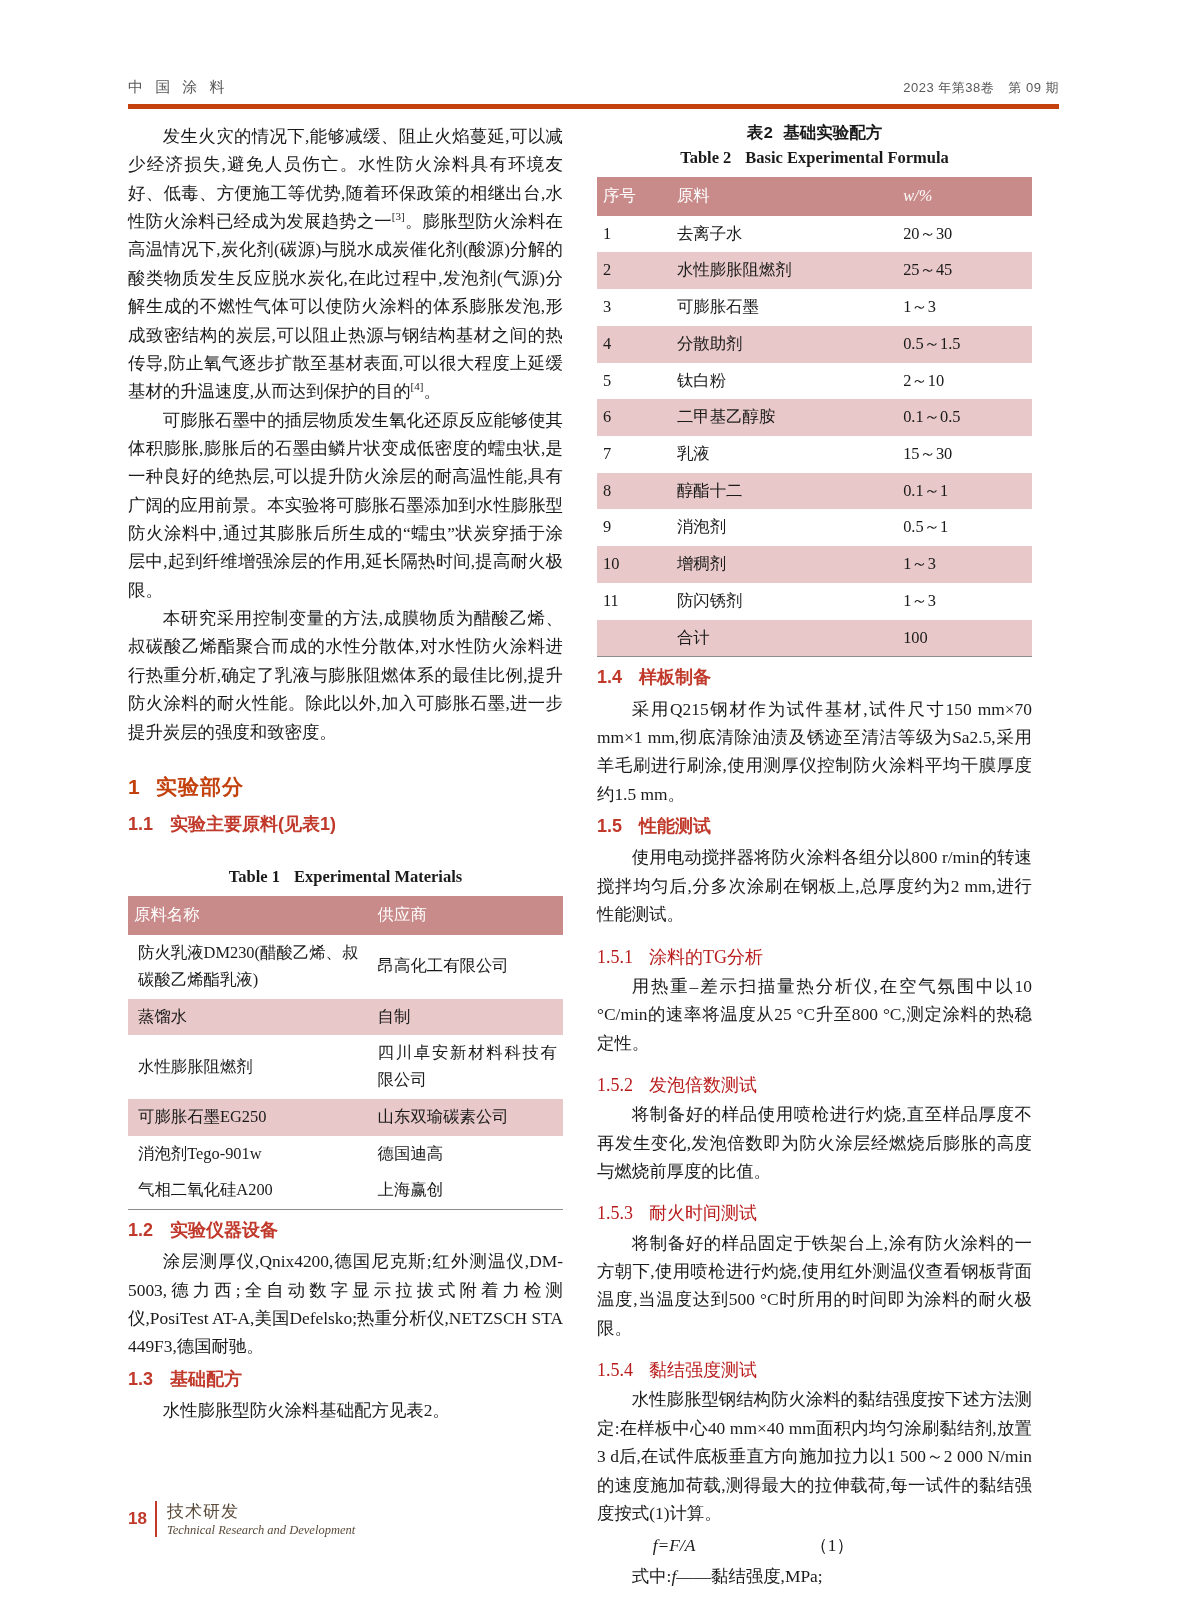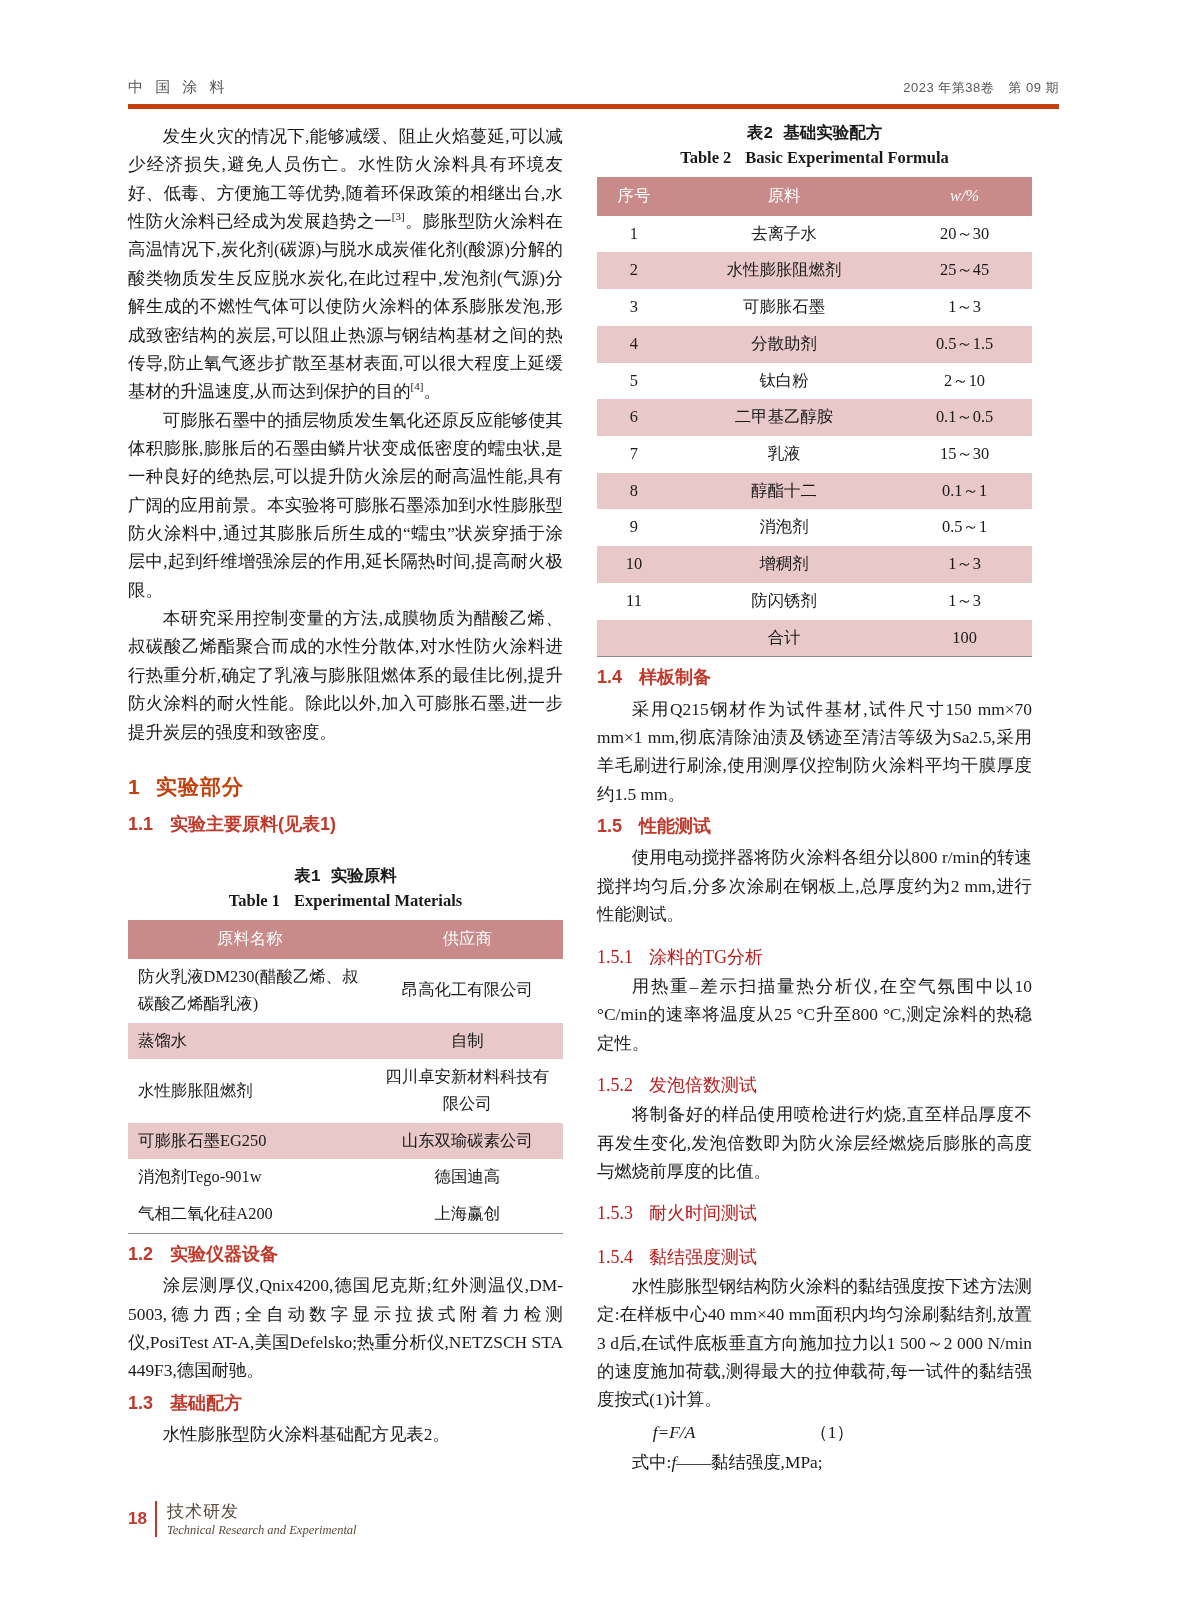--- a/index.html
+++ b/index.html
@@ -108,21 +108,20 @@
   .table-cap .en .lbl { margin-right: 14px; }
 
   table {
     border-collapse: collapse;
     width: 100%;
     margin-top: 7px;
     font-size: 16.4px;
   }
   table td, table th {
     padding: 5px 6px;
-    text-align: center;
     font-weight: normal;
   }
   .t-head td {
     background: #c98a8a;
     color: #ffffff;
     font-weight: normal;
     padding: 6px;
   }
   .t-alt td { background: #e8c8c8; }
   .t-plain td { background: #ffffff; }
@@ -212,21 +211,20 @@
     <h2 class="sec">
       <span class="num">1</span><span>实验部分</span>
     </h2>
 
     <h3 class="sub">
       <span class="num">1.1</span><span>实验主要原料(见表1)</span>
     </h3>
 
     <div class="table-block">
       <div class="table-cap">
-        <div class="cn"><span class="lbl">表1</span><span>实验原料</span></div>
         <div class="en"><span class="lbl">Table 1</span><span>Experimental Materials</span></div>
       </div>
       <table class="t1">
         <tbody>
           <tr class="t-head">
             <td>原料名称</td>
             <td>供应商</td>
           </tr>
           <tr class="t-plain">
             <td class="left">防火乳液DM230(醋酸乙烯、叔碳酸乙烯酯乳液)</td>
@@ -362,36 +360,37 @@
     <p class="body">用热重–差示扫描量热分析仪,在空气氛围中以10 °C/min的速率将温度从25 °C升至800 °C,测定涂料的热稳定性。</p>
 
     <h4 class="subsub">
       <span class="num">1.5.2</span><span>发泡倍数测试</span>
     </h4>
     <p class="body">将制备好的样品使用喷枪进行灼烧,直至样品厚度不再发生变化,发泡倍数即为防火涂层经燃烧后膨胀的高度与燃烧前厚度的比值。</p>
 
     <h4 class="subsub">
       <span class="num">1.5.3</span><span>耐火时间测试</span>
     </h4>
+    <p class="body">将制备好的样品固定于铁架台上,涂有防火涂料的一方朝下,使用喷枪进行灼烧,使用红外测温仪查看钢板背面温度,当温度达到500 °C时所用的时间即为涂料的耐火极限。</p>
 
     <h4 class="subsub">
       <span class="num">1.5.4</span><span>黏结强度测试</span>
     </h4>
     <p class="body">水性膨胀型钢结构防火涂料的黏结强度按下述方法测定:在样板中心40 mm×40 mm面积内均匀涂刷黏结剂,放置3 d后,在试件底板垂直方向施加拉力以1 500～2 000 N/min的速度施加荷载,测得最大的拉伸载荷,每一试件的黏结强度按式(1)计算。</p>
 
     <div class="formula-row">
       <span class="f">f=F/A</span>
       <span class="n">（1）</span>
     </div>
     <p class="where"><span>式中:</span><span class="it">f</span><span>——黏结强度,MPa;</span></p>
 
   </div>
 
   <div class="footer">
     <span class="pageno">18</span>
     <span class="bar"></span>
     <span>
       <span class="ftxt-cn">技术研发</span>
-      <span class="ftxt-en">Technical Research and Experimental</span>
+      <span class="ftxt-en">Technical Research and Development</span>
     </span>
   </div>
 
 </div>
 
 </body></html>

